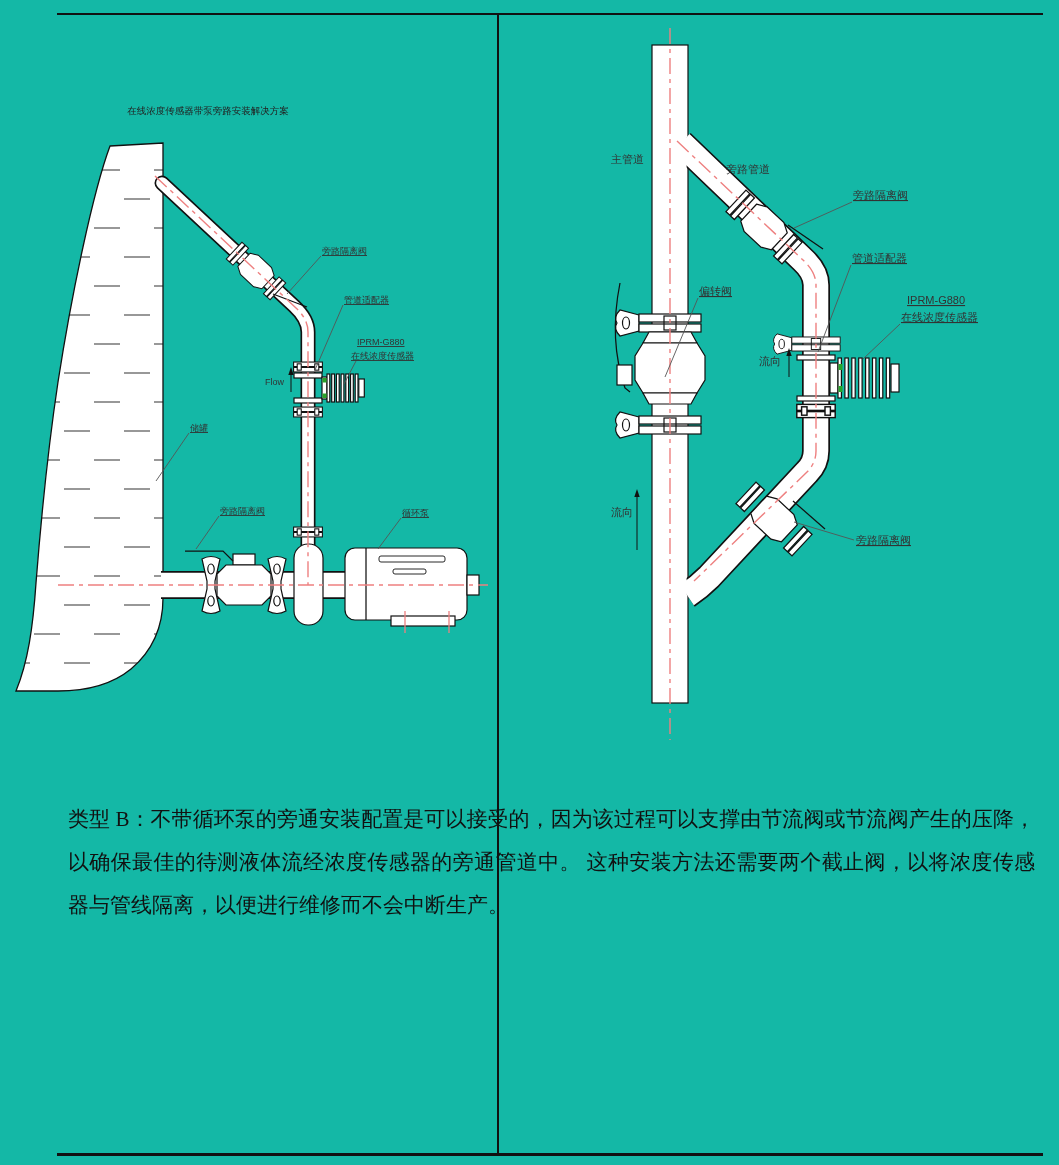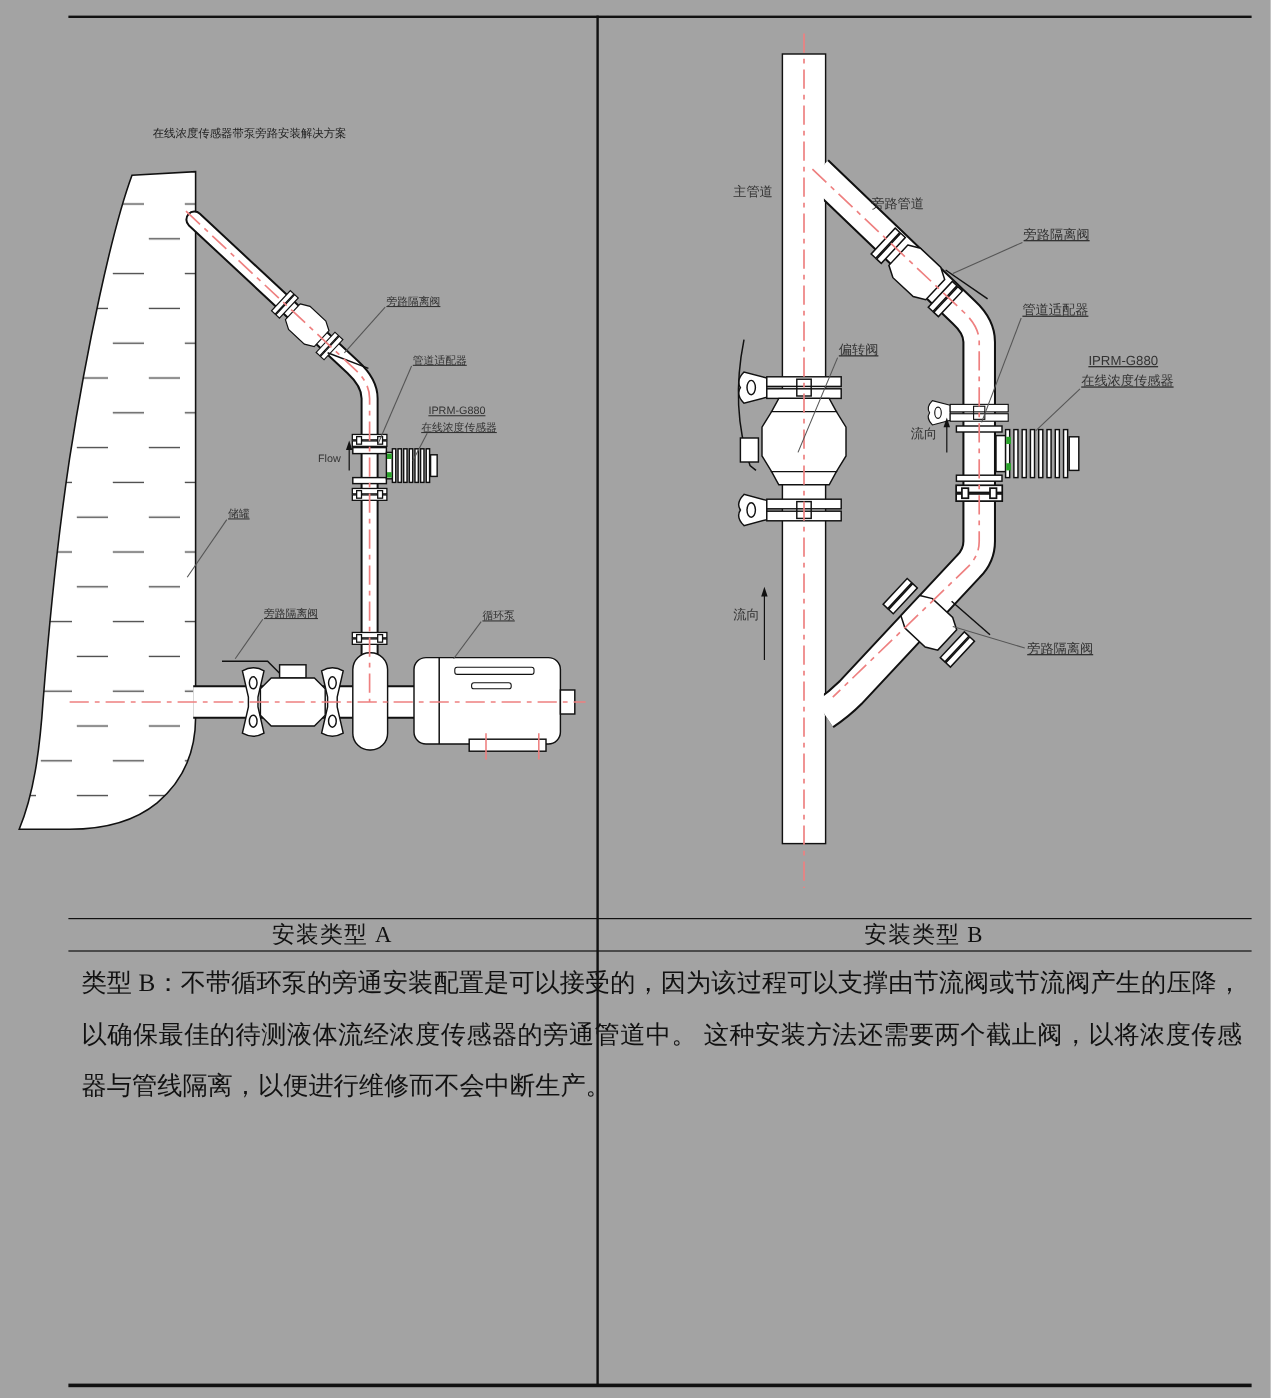--- a/index.html
+++ b/index.html
@@ -1,16 +1,16 @@
 <!DOCTYPE html>
 <html><head>
 <meta charset="utf-8">
 <style>
   html,body{margin:0;padding:0;background:#fff;}
-  .page{position:relative;width:1059px;height:1165px;background:#a3a3a3;overflow:hidden;
+  .page{position:relative;width:1059px;height:1165px;background:#14b8a6;overflow:hidden;
         font-family:"Liberation Sans",sans-serif;}
   .rule{position:absolute;background:#111;}
   .rule-top{left:57px;top:13px;width:986px;height:2px;}
   .rule-bottom{left:57px;top:1153px;width:986px;height:2.5px;}
   .divider{position:absolute;left:497px;top:13px;width:1.6px;height:1142px;background:#111;}
   .diag{position:absolute;top:13px;}
   .diag-a{left:0;width:497px;height:752px;}
   .diag-b{left:497px;width:562px;height:752px;}
   .hdr-row{position:absolute;left:57px;top:765px;width:986px;height:28px;box-sizing:border-box;
            border-top:1.6px solid #111;border-bottom:1.6px solid #111;display:flex;}
@@ -266,24 +266,20 @@
     <text class="lblB u" x="404" y="308">在线浓度传感器</text>
     <text class="lblB u" x="202" y="282">偏转阀</text>
     <text class="lblB" text-anchor="end" x="284" y="352">流向</text>
     <text class="lblB" x="114" y="503">流向</text>
     <text class="lblB u" x="359" y="531">旁路隔离阀</text>
   </svg>
 
   <div class="rule rule-top"></div>
   <div class="divider"></div>
 
-  <div class="hdr-row">
-    <div class="hdr-cell hdr-a">安装类型 A</div>
-    <div class="hdr-cell hdr-b">安装类型 B</div>
-  </div>
 
   <div class="text-row">
     <div class="text-cell text-b">
       <p>类型 B：不带循环泵的旁通安装配置是可以接受的，因为该过程可以支撑由节流阀或节流阀产生的压降，以确保最佳的待测液体流经浓度传感器的旁通管道中。 这种安装方法还需要两个截止阀，以将浓度传感器与管线隔离，以便进行维修而不会中断生产。</p>
     </div>
   </div>
 
   <div class="rule rule-bottom"></div>
 </div>
 

